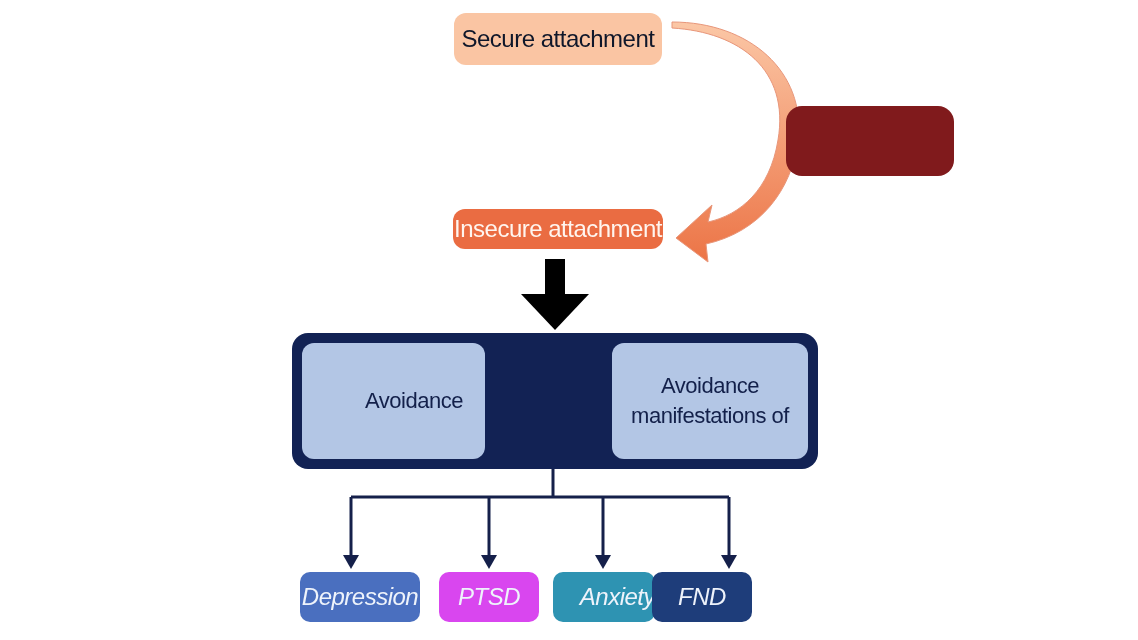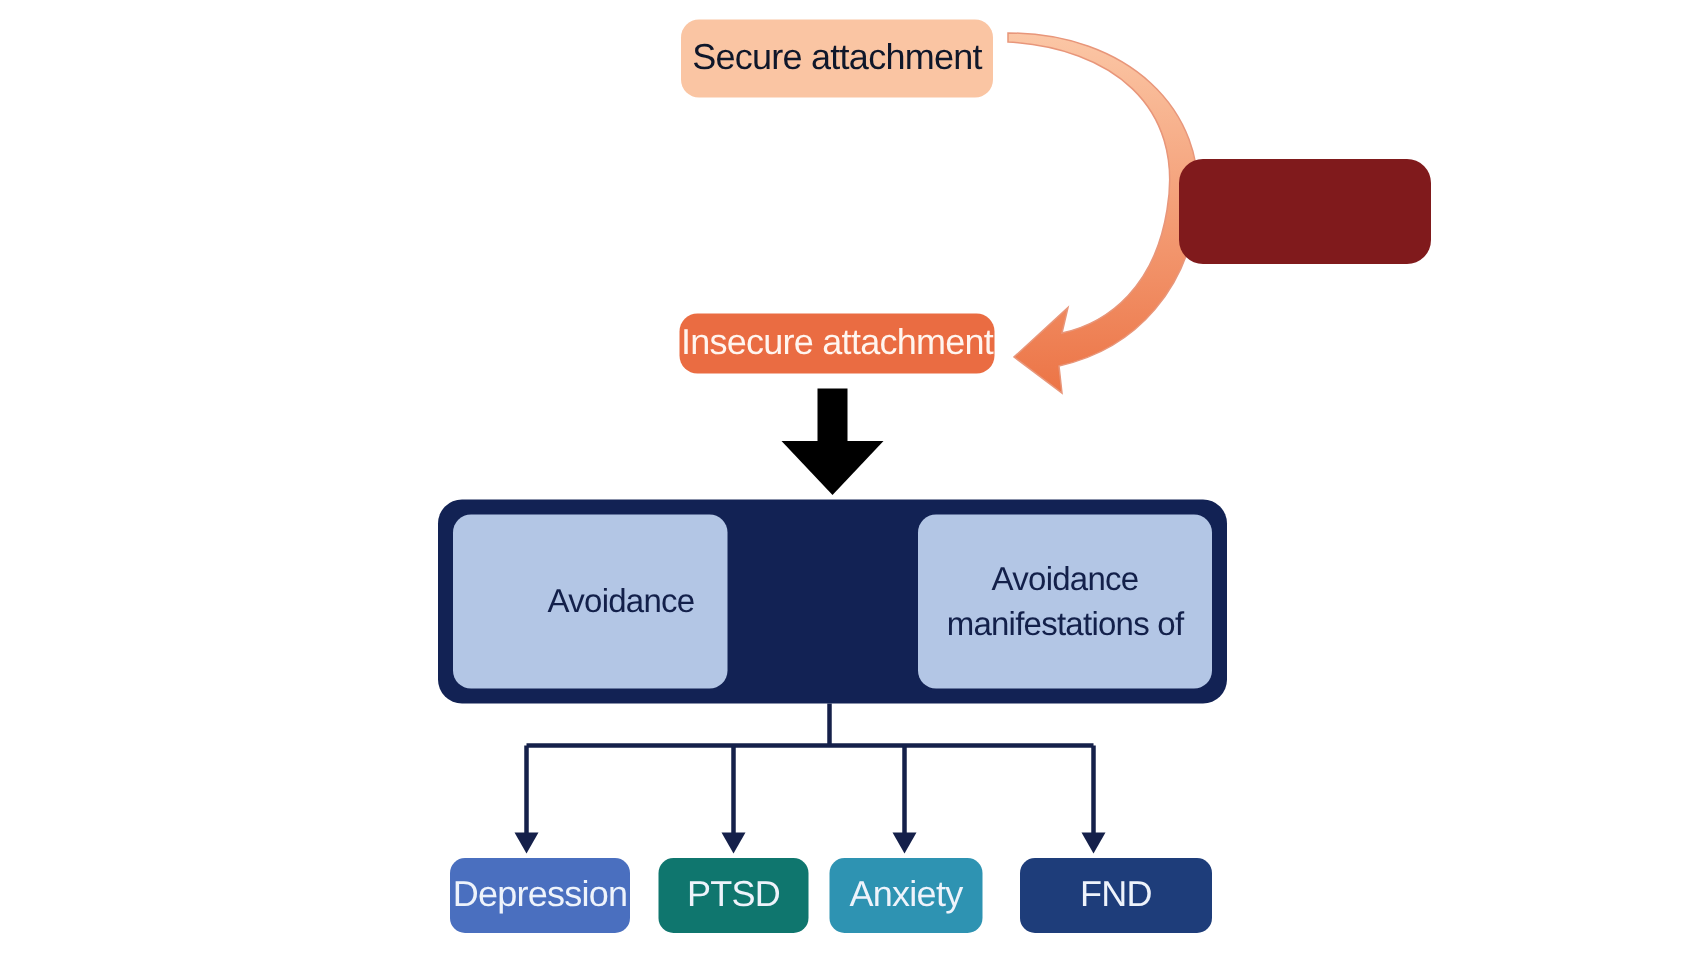--- a/index.html
+++ b/index.html
@@ -15,25 +15,25 @@
     #insecure { left: 453px; top: 209px; width: 210px; height: 40px; background: #ea6c42;
                 color: #fff5ef; font-size: 24px; text-align: center; }
     #mech-group { position: absolute; left: 292px; top: 333px; width: 526px; height: 136px;
                   background: #122254; border-radius: 16px; }
     .mech { position: absolute; top: 10px; height: 116px; background: #b3c6e5; color: #13204a;
             border-radius: 12px; display: flex; align-items: center; justify-content: center;
             text-align: center; font-size: 22px; line-height: 30px; letter-spacing: -0.5px; }
     #mech-0 { left: 10px; width: 142px; }
     #mech-1 { left: 165px; width: 142px; }
     #mech-2 { left: 320px; width: 196px; }
-    .outcome { top: 572px; height: 50px; color: #eef3fb; font-size: 24px; border-radius: 10px; }
+    .outcome { top: 572px; height: 50px; color: #eef3fb; font-size: 24px; border-radius: 10px; font-style: italic; }
     #out-0 { left: 300px; width: 120px; background: #4a6fbf; }
     #out-1 { left: 439px; width: 100px; background: #0f5f7e; }
-    #out-2 { left: 553px; width: 102px; background: #2e93b2; }
-    #out-3 { left: 680px; width: 128px; background: #1e3d7a; }
+    #out-2 { left: 553px; width: 102px; background: #2e93b2; justify-content: flex-end; }
+    #out-3 { left: 652px; width: 100px; background: #1e3d7a; }
     svg.overlay { position: absolute; left: 0; top: 0; }
   </style>
 </head>
 <body>
 
 <svg class="overlay" width="1138" height="640">
   <defs>
     <linearGradient id="curveGrad" x1="0" y1="0" x2="0" y2="1">
       <stop offset="0" stop-color="#fbc7a6"></stop>
       <stop offset="1" stop-color="#ec7446"></stop>
@@ -84,21 +84,21 @@
     <div>
       <div>Avoidance</div>
       <div>manifestations of</div>
     </div>
   </div>
 </div>
 
 <div id="out-0" class="node outcome" style="background: rgb(74, 111, 191);">
   <span>Depression</span>
 </div>
-<div id="out-1" class="node outcome" style="background: #0f766e;">
+<div id="out-1" class="node outcome" style="background: #d946ef;">
   <span>PTSD</span>
 </div>
 <div id="out-2" class="node outcome" style="background: rgb(46, 147, 178);">
   <span>Anxiety</span>
 </div>
 <div id="out-3" class="node outcome" style="background: rgb(30, 61, 122);">
   <span>FND</span>
 </div>
 
 </body></html>

